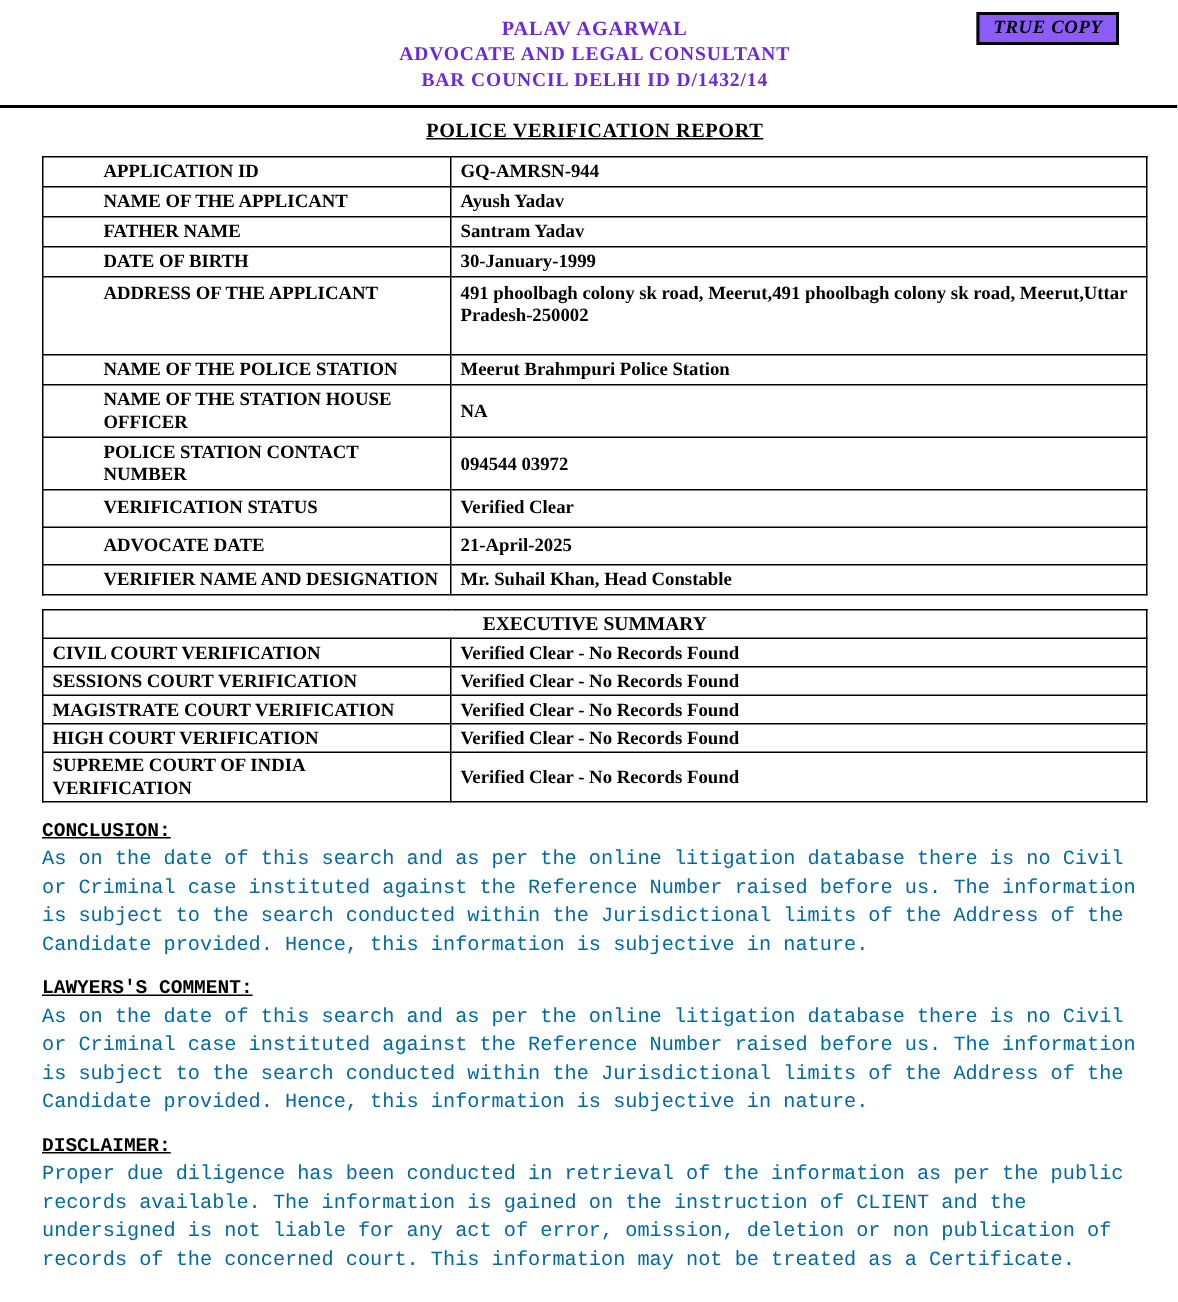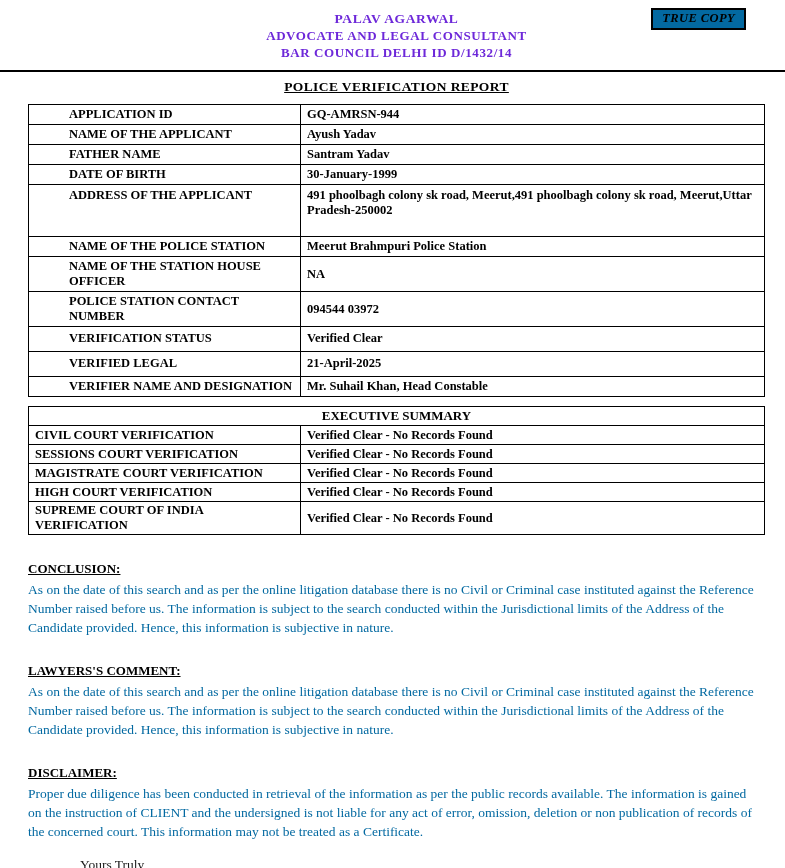--- a/index.html
+++ b/index.html
@@ -19,21 +19,21 @@
   .lh-name  { font-size: 13.5px; font-weight: bold; letter-spacing: 0.6px; line-height: 17px; }
   .lh-title { font-size: 13px;   font-weight: bold; letter-spacing: 0.6px; line-height: 17px; }
   .lh-bar   { font-size: 13px;   font-weight: bold; letter-spacing: 0.6px; line-height: 17px; }
 
   .stamp {
     position: absolute; top: 8px; right: 39px;
     border: 2px solid #000;
     padding: 1px 9px 2px 9px;
     font-size: 12.5px; font-weight: bold; font-style: italic;
     letter-spacing: 0.4px;
-    background: #0369a1;
+    background: #8b5cf6;
   }
 
   .rule {
     border: none; border-top: 2.5px solid #000;
     margin: 9px 0 7px 0;
     margin-left: -28px; width: 785px;
   }
 
   .report-title {
     text-align: center;
@@ -50,21 +50,21 @@
   td.lbl { width: 272px; padding-left: 40px; }
   tr.row-tall td { height: 52px; vertical-align: top; padding-top: 3px; }
   tr.row-med  td { height: 25px; vertical-align: top; padding-top: 4px; }
 
   .summary-table { margin-top: 9px; }
   .summary-head { text-align: center; font-size: 13px; font-weight: bold; height: 18px; padding: 1px 4px; }
   .summary-table td { height: 19px; padding: 1px 6px; }
   td.center { }
 
   
-  .section { margin-top: 26px; }
+  .section { margin-top: 11px; font-family: Liberation Mono, monospace; }
   .sec-heading {
     font-size: 13px; font-weight: bold;
     text-decoration: underline;
     margin: 0 0 3px 0;
   }
   .sec-body {
     font-size: 13.5px; line-height: 19px;
     margin: 0; width: 735px; color: #0369a1;
   }
 
@@ -125,21 +125,21 @@
     </tr>
     <tr>
       <td class="lbl">POLICE STATION CONTACT NUMBER</td>
       <td class="val">094544 03972</td>
     </tr>
     <tr class="row-med">
       <td class="lbl">VERIFICATION STATUS</td>
       <td class="val">Verified Clear</td>
     </tr>
     <tr class="row-med">
-      <td class="lbl">VERIFIED LEGAL</td>
+      <td class="lbl">ADVOCATE DATE</td>
       <td class="val">21-April-2025</td>
     </tr>
     <tr>
       <td class="lbl">VERIFIER NAME AND DESIGNATION</td>
       <td class="val">Mr. Suhail Khan, Head Constable</td>
     </tr>
   </tbody>
     </table>
 
   <table class="summary-table">

